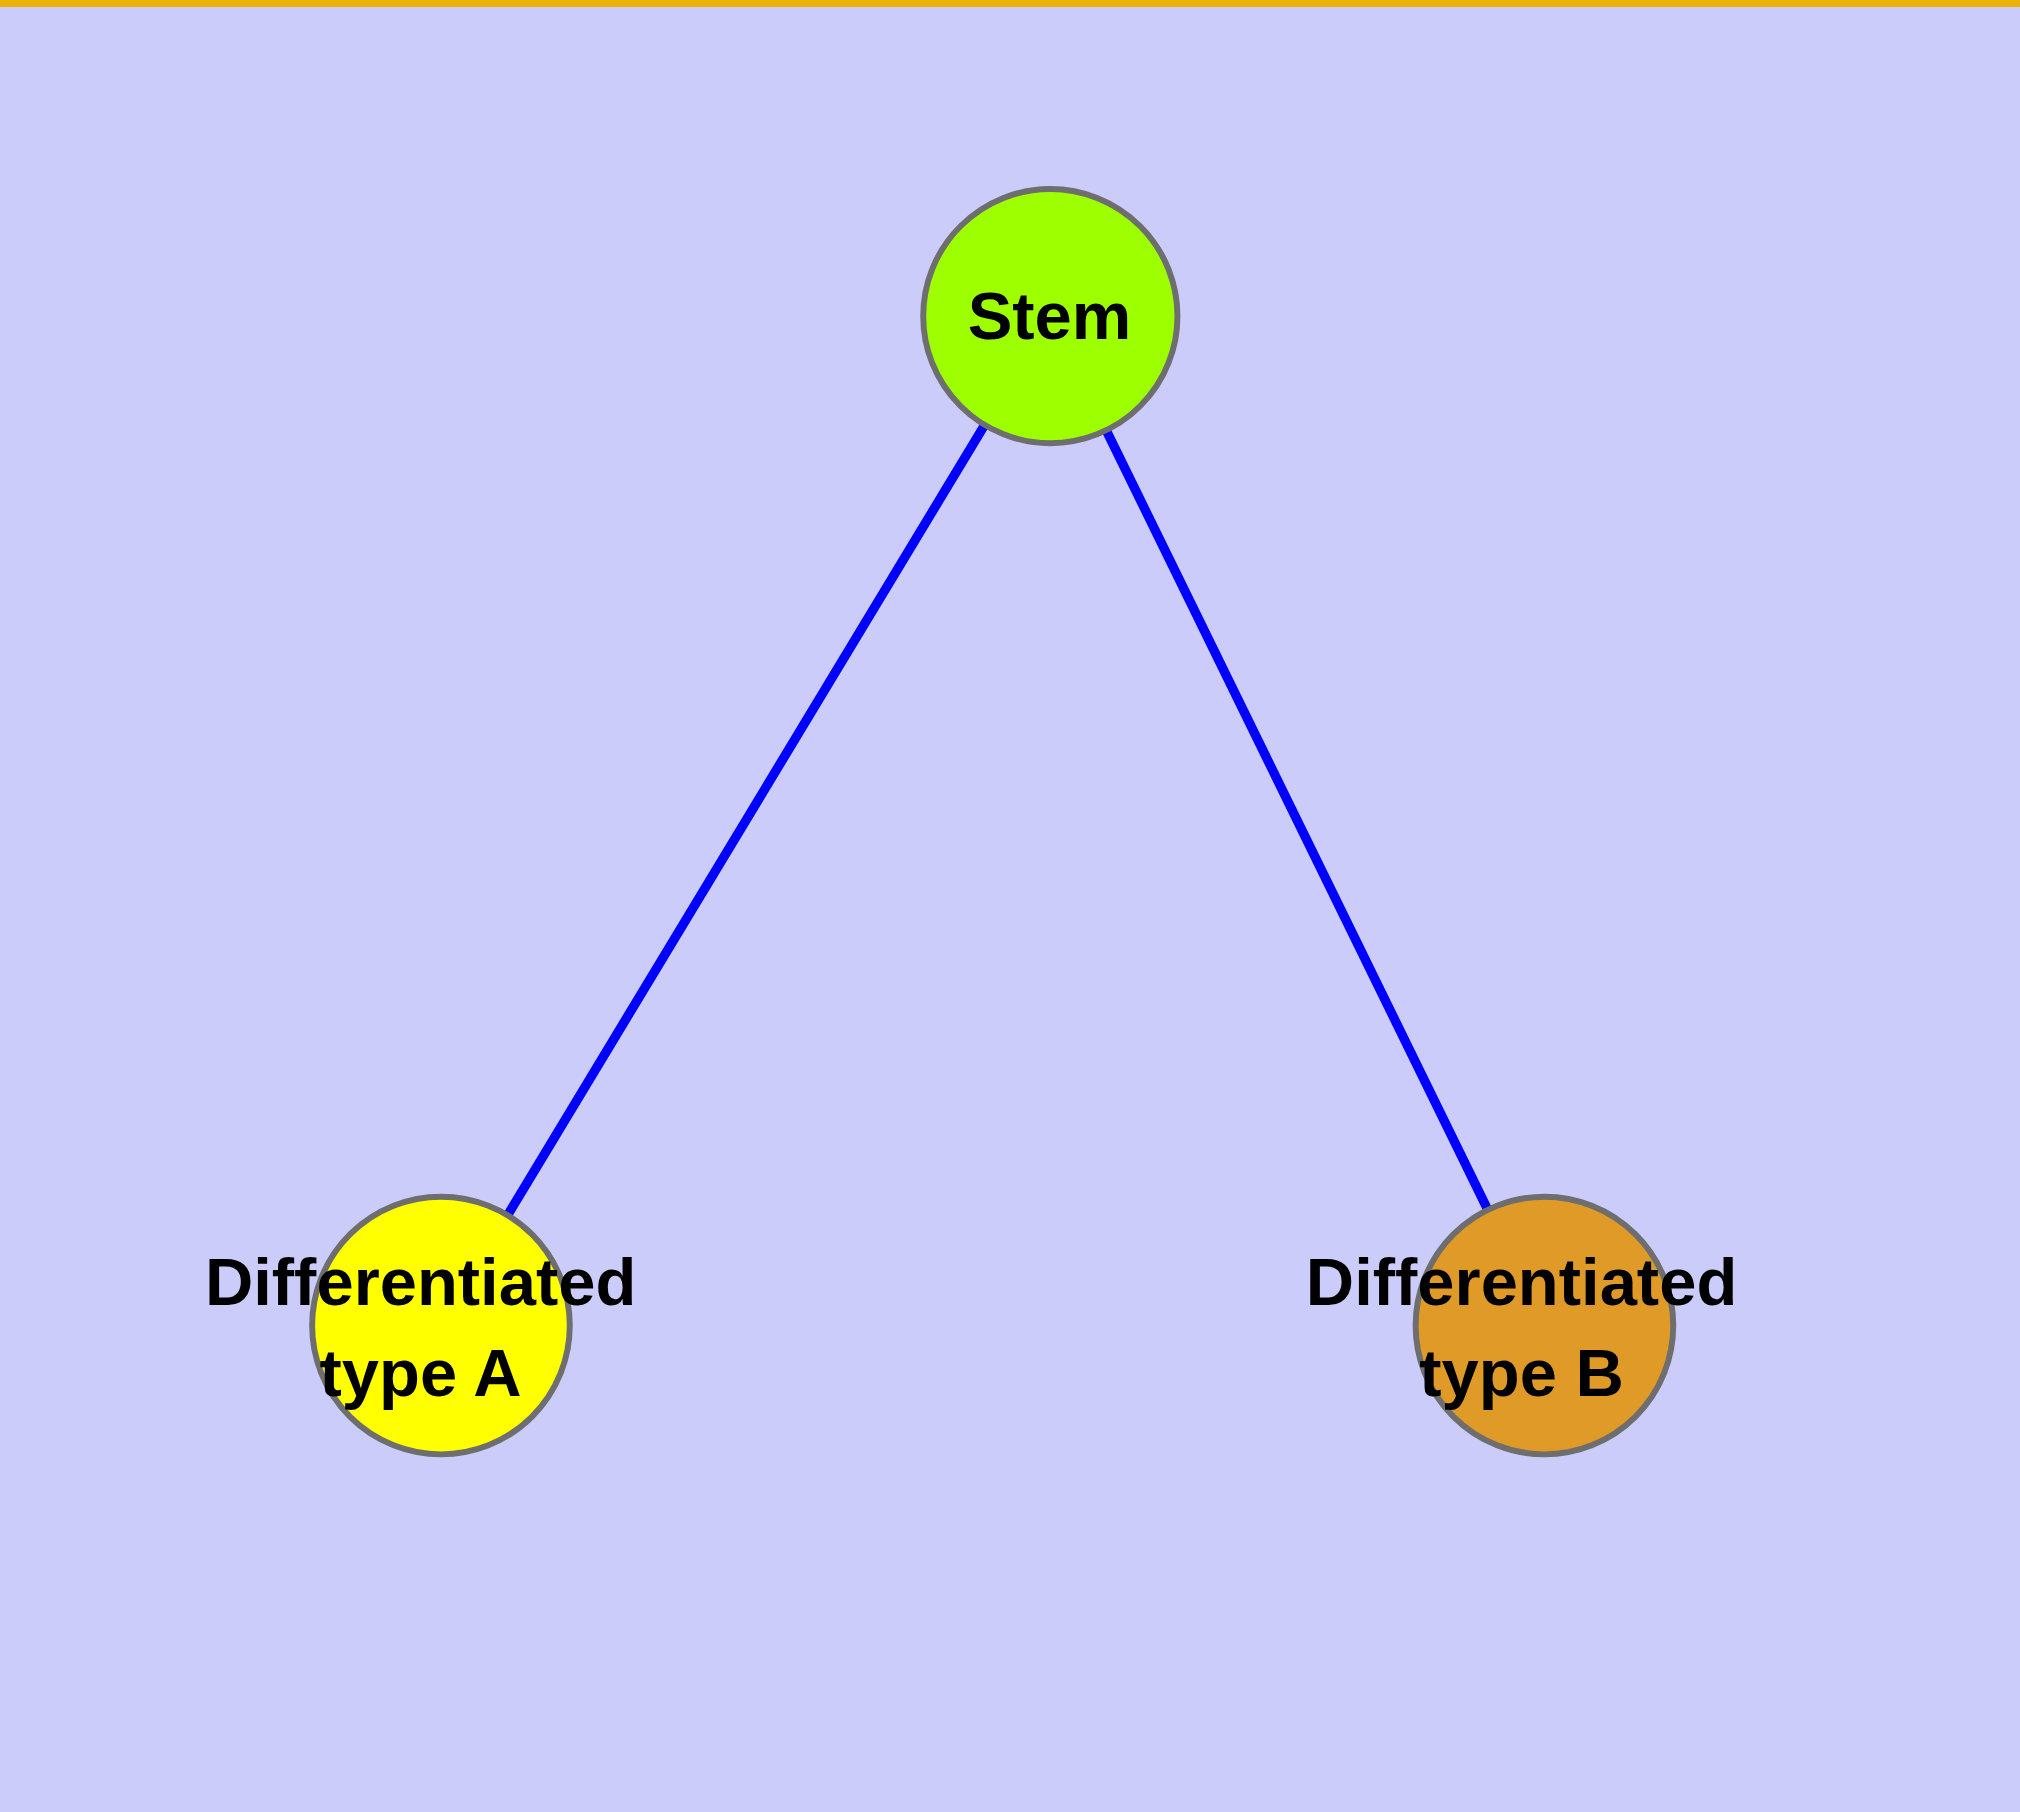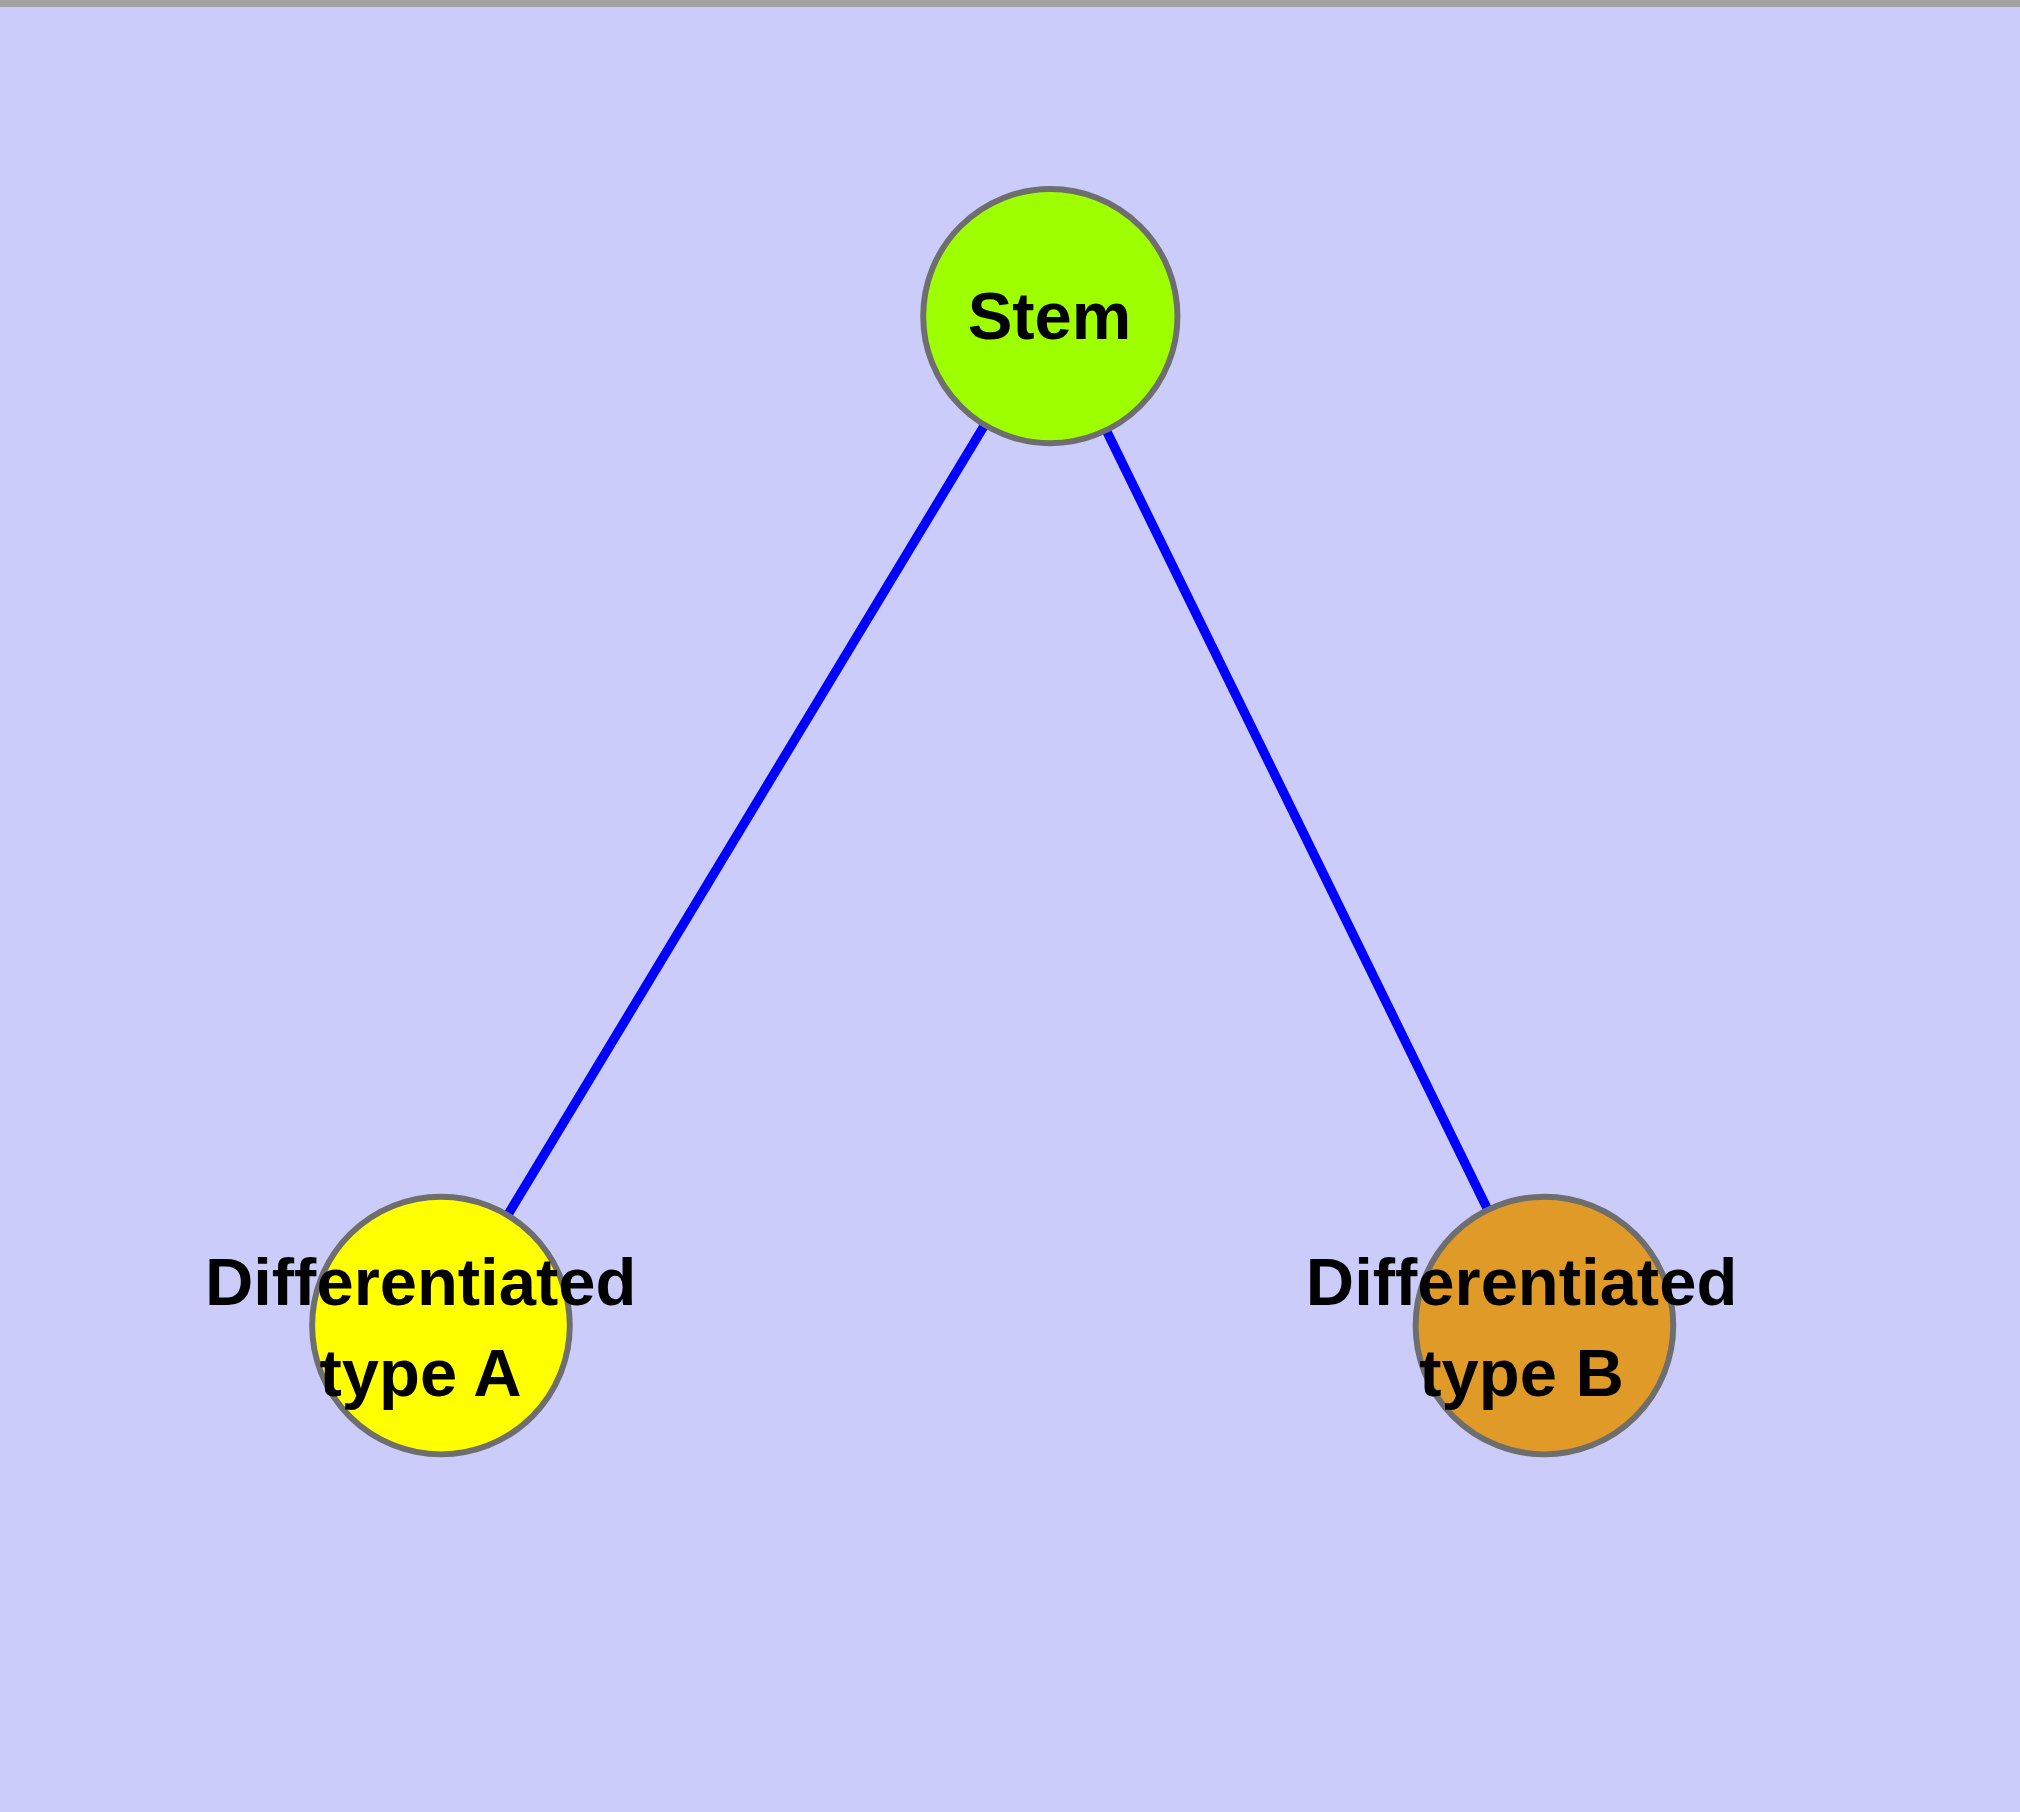--- a/index.html
+++ b/index.html
@@ -5,21 +5,21 @@
 <style>
   html, body {
     margin: 0;
     padding: 0;
     background: #ffffff;
   }
   #canvas {
     position: relative;
     width: 2021px;
     height: 1812px;
-    background: #a3a3a3;
+    background: #eab308;
     overflow: hidden;
     font-family: "Liberation Sans", "DejaVu Sans", sans-serif;
     text-align: right;
   }
   #plot-background {
     position: absolute;
     left: 0;
     top: 6.8px;
     width: 2021px;
     height: 1805px;

